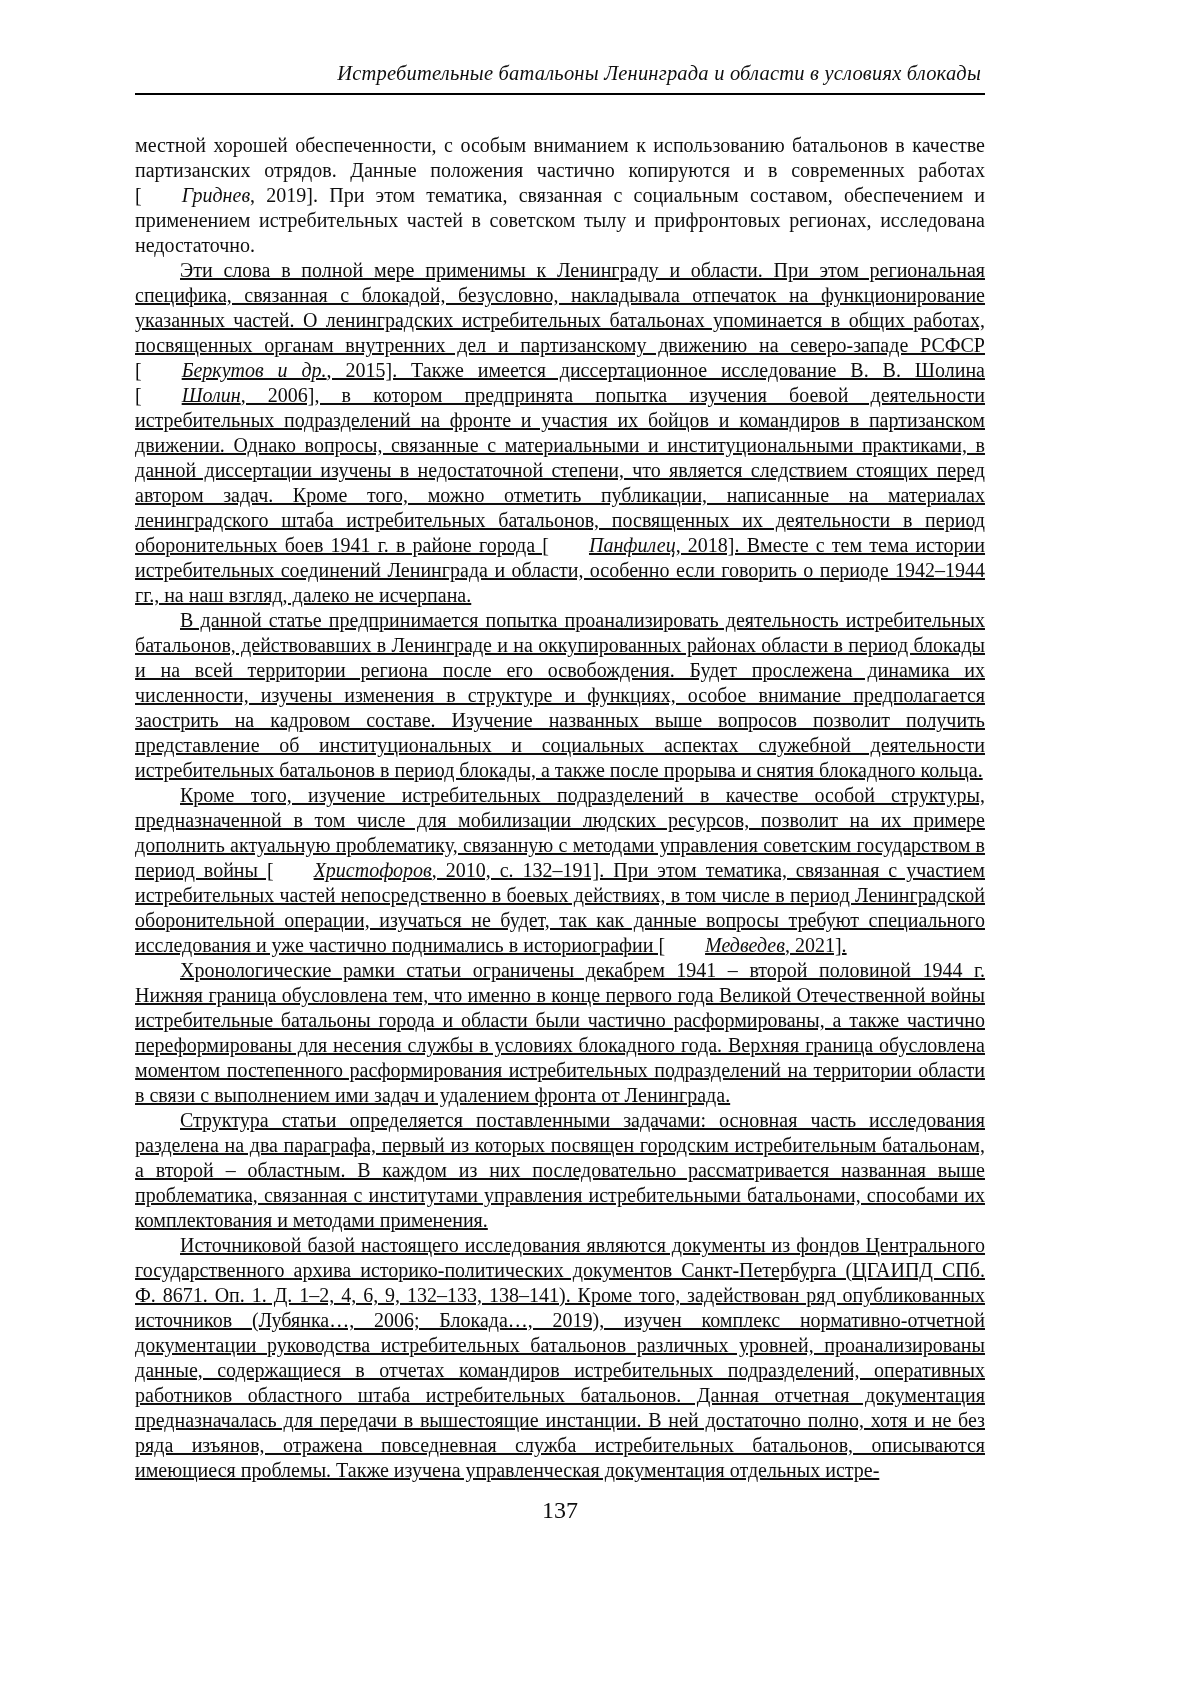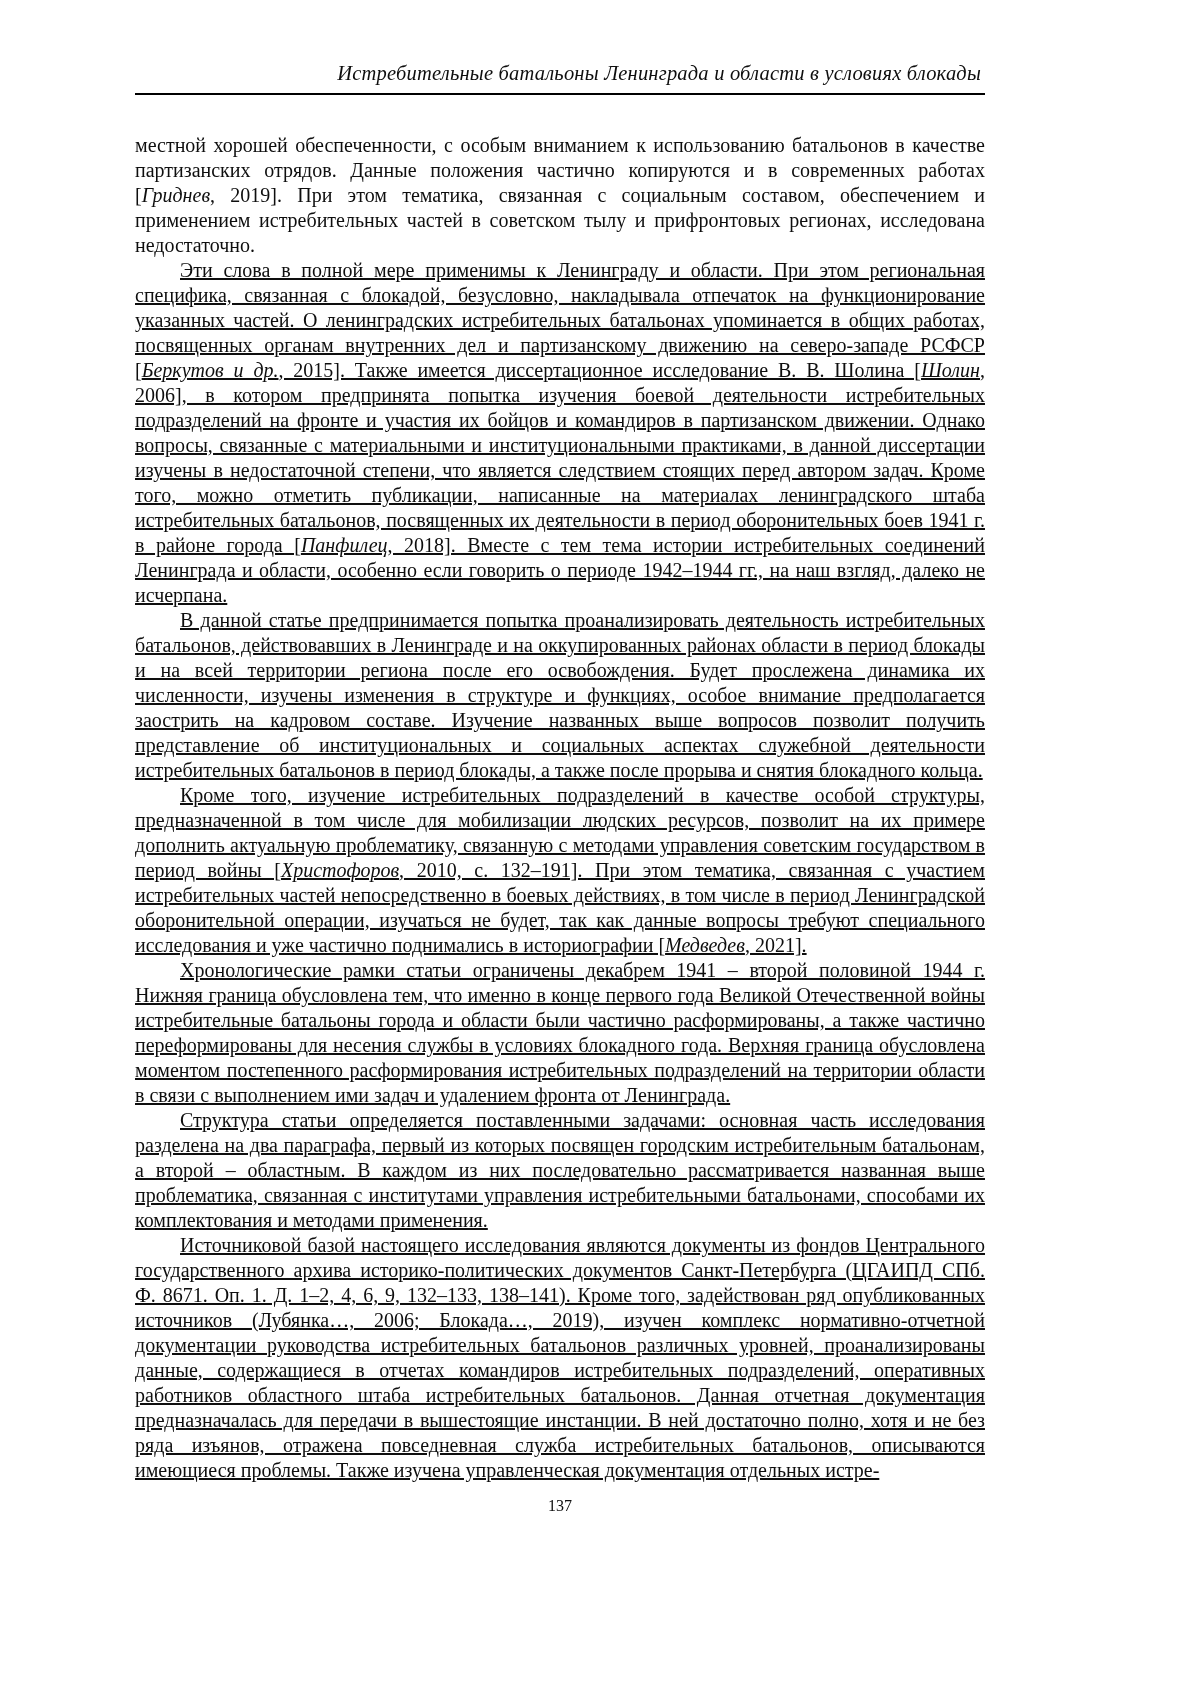--- a/index.html
+++ b/index.html
@@ -38,28 +38,28 @@
     position: absolute;
     left: 135px;
     top: 133px;
     width: 850px;
     font-size: 20px;
     line-height: 25px;
     text-align: justify;
   }
   .para { margin: 0; padding: 0; }
   .para.indent { text-indent: 45px; text-decoration: underline; }
-  .italic { font-style: italic; }
+  .italic { font-style: italic; margin-left: 40px; }
   .page-footer {
     position: absolute;
     left: 135px;
     top: 1497px;
     width: 850px;
     text-align: center;
-    font-size: 16px;
+    font-size: 24px;
   }
 </style>
 </head>
 <body>
 
 <div class="page">
 
   <header class="running-header">
     <div class="running-title">Истребительные батальоны Ленинграда и области в условиях блокады</div>
     <div class="header-rule"></div>

